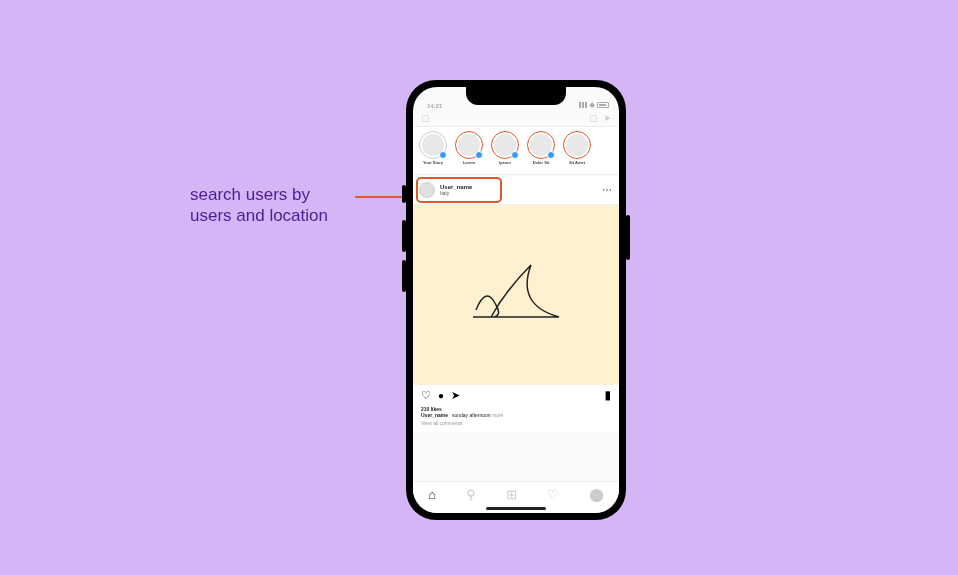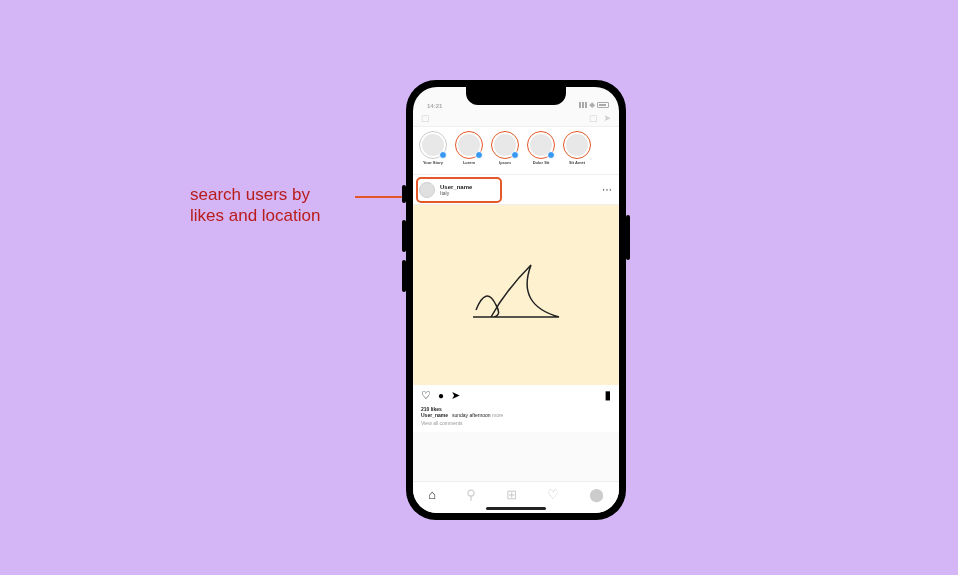--- a/index.html
+++ b/index.html
@@ -9,21 +9,21 @@
       background: #d4b5f5;
       position: relative;
       font-family: Arial, Helvetica, sans-serif;
       overflow: hidden;
     }
 
     .annotation {
       position: absolute;
       left: 190px;
       top: 184px;
-      color: #b91c1c;
+      color: #4c1d95;
       font-size: 17px;
       line-height: 1.25;
       font-weight: 400;
     }
 
     .annotation-line {
       position: absolute;
       left: 355px;
       top: 196px;
       width: 77px;
@@ -184,21 +184,21 @@
       height: 3px;
       background: #222;
       border-radius: 3px;
     }
   </style>
 </head>
 <body>
 
 <div class="annotation">
   <div>search users by</div>
-  <div>likes and location</div>
+  <div>users and location</div>
 </div>
 <div class="annotation-line"></div>
 
 <div class="phone">
   <div class="phone-btn btn-left-1"></div>
   <div class="phone-btn btn-left-2"></div>
   <div class="phone-btn btn-left-3"></div>
   <div class="phone-btn btn-right"></div>
 
   <div class="screen">

